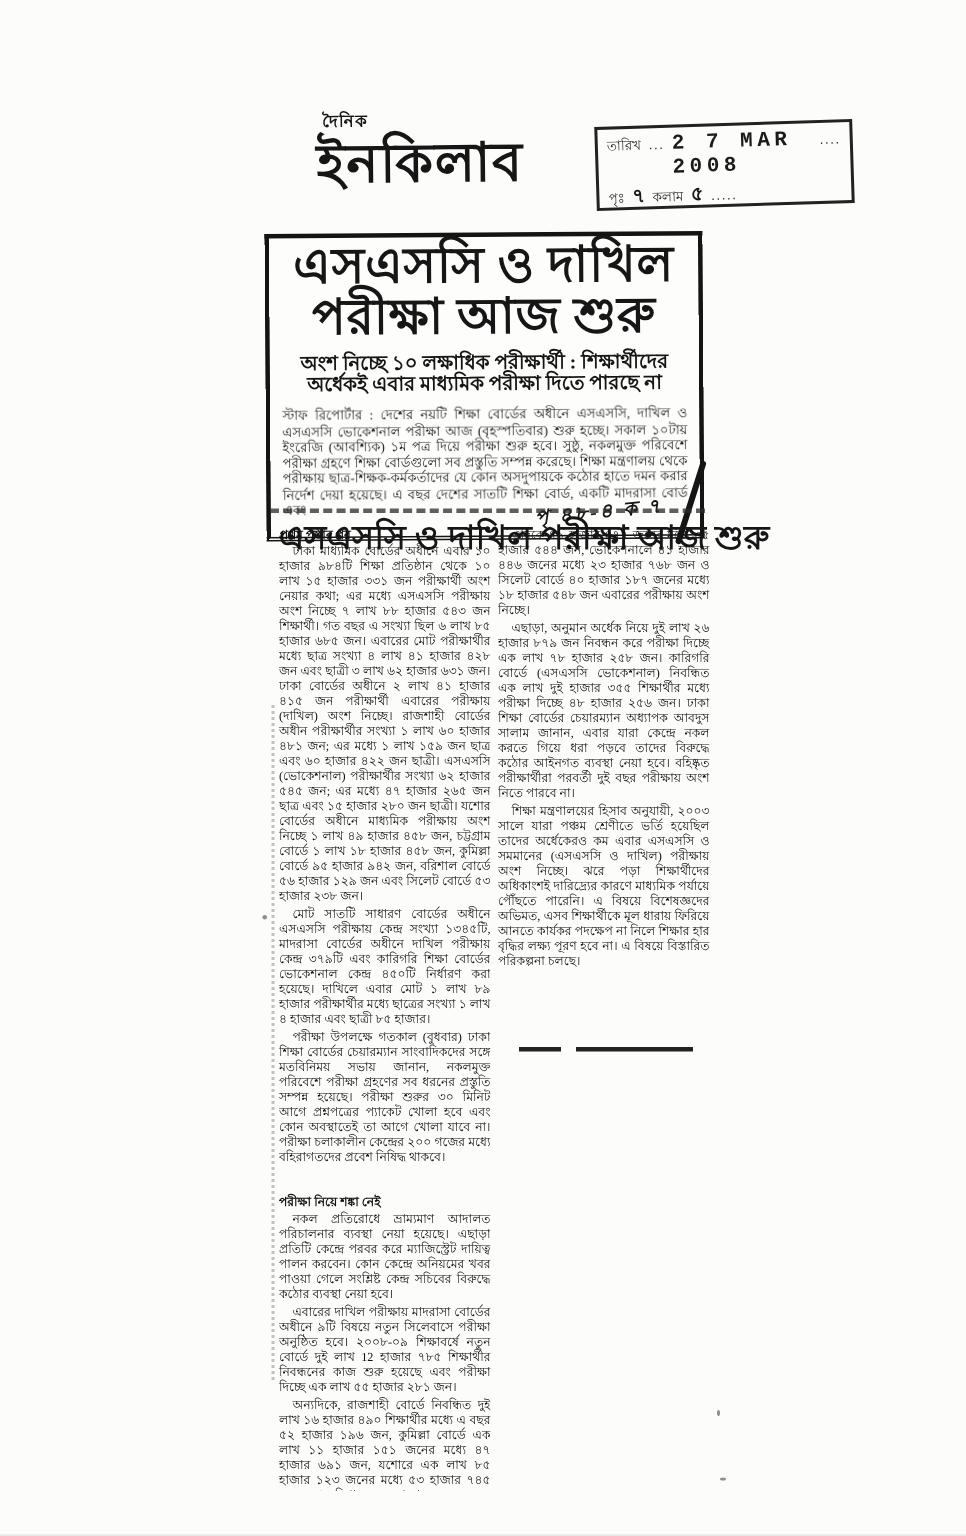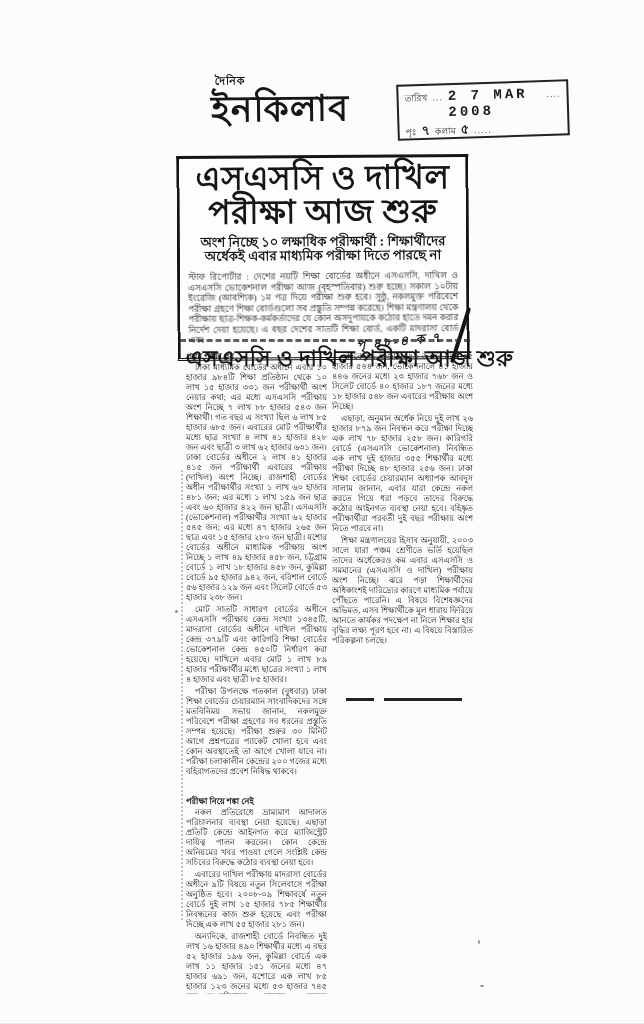--- a/index.html
+++ b/index.html
@@ -122,22 +122,22 @@
   <div class="cut-line"></div>
 
   <div class="art-h">এসএসসি ও দাখিল পরীক্ষা আজ শুরু</div>
 
   <div class="col col-left">
     <p class="cont">প্রথম পৃষ্ঠার পর</p>
     <p>ঢাকা মাধ্যমিক বোর্ডের অধীনে এবার ১০ হাজার ৯৮৪টি শিক্ষা প্রতিষ্ঠান থেকে ১০ লাখ ১৫ হাজার ৩৩১ জন পরীক্ষার্থী অংশ নেয়ার কথা; এর মধ্যে এসএসসি পরীক্ষায় অংশ নিচ্ছে ৭ লাখ ৮৮ হাজার ৫৪৩ জন শিক্ষার্থী। গত বছর এ সংখ্যা ছিল ৬ লাখ ৮৫ হাজার ৬৮৫ জন। এবারের মোট পরীক্ষার্থীর মধ্যে ছাত্র সংখ্যা ৪ লাখ ৪১ হাজার ৪২৮ জন এবং ছাত্রী ৩ লাখ ৬২ হাজার ৬৩১ জন। ঢাকা বোর্ডের অধীনে ২ লাখ ৪১ হাজার ৪১৫ জন পরীক্ষার্থী এবারের পরীক্ষায় (দাখিল) অংশ নিচ্ছে। রাজশাহী বোর্ডের অধীন পরীক্ষার্থীর সংখ্যা ১ লাখ ৬০ হাজার ৪৮১ জন; এর মধ্যে ১ লাখ ১৫৯ জন ছাত্র এবং ৬০ হাজার ৪২২ জন ছাত্রী। এসএসসি (ভোকেশনাল) পরীক্ষার্থীর সংখ্যা ৬২ হাজার ৫৪৫ জন; এর মধ্যে ৪৭ হাজার ২৬৫ জন ছাত্র এবং ১৫ হাজার ২৮০ জন ছাত্রী। যশোর বোর্ডের অধীনে মাধ্যমিক পরীক্ষায় অংশ নিচ্ছে ১ লাখ ৪৯ হাজার ৪৫৮ জন, চট্টগ্রাম বোর্ডে ১ লাখ ১৮ হাজার ৪৫৮ জন, কুমিল্লা বোর্ডে ৯৫ হাজার ৯৪২ জন, বরিশাল বোর্ডে ৫৬ হাজার ১২৯ জন এবং সিলেট বোর্ডে ৫৩ হাজার ২৩৮ জন।</p>
     <p>মোট সাতটি সাধারণ বোর্ডের অধীনে এসএসসি পরীক্ষায় কেন্দ্র সংখ্যা ১৩৪৫টি, মাদরাসা বোর্ডের অধীনে দাখিল পরীক্ষায় কেন্দ্র ৩৭৯টি এবং কারিগরি শিক্ষা বোর্ডের ভোকেশনাল কেন্দ্র ৪৫০টি নির্ধারণ করা হয়েছে। দাখিলে এবার মোট ১ লাখ ৮৯ হাজার পরীক্ষার্থীর মধ্যে ছাত্রের সংখ্যা ১ লাখ ৪ হাজার এবং ছাত্রী ৮৫ হাজার।</p>
     <p>পরীক্ষা উপলক্ষে গতকাল (বুধবার) ঢাকা শিক্ষা বোর্ডের চেয়ারম্যান সাংবাদিকদের সঙ্গে মতবিনিময় সভায় জানান, নকলমুক্ত পরিবেশে পরীক্ষা গ্রহণের সব ধরনের প্রস্তুতি সম্পন্ন হয়েছে। পরীক্ষা শুরুর ৩০ মিনিট আগে প্রশ্নপত্রের প্যাকেট খোলা হবে এবং কোন অবস্থাতেই তা আগে খোলা যাবে না। পরীক্ষা চলাকালীন কেন্দ্রের ২০০ গজের মধ্যে বহিরাগতদের প্রবেশ নিষিদ্ধ থাকবে।</p>
     <p class="subhead">পরীক্ষা নিয়ে শঙ্কা নেই</p>
-    <p>নকল প্রতিরোধে ভ্রাম্যমাণ আদালত পরিচালনার ব্যবস্থা নেয়া হয়েছে। এছাড়া প্রতিটি কেন্দ্রে আইনগত করে ম্যাজিস্ট্রেট দায়িত্ব পালন করবেন। কোন কেন্দ্রে অনিয়মের খবর পাওয়া গেলে সংশ্লিষ্ট কেন্দ্র সচিবের বিরুদ্ধে কঠোর ব্যবস্থা নেয়া হবে।</p>
-    <p>এবারের দাখিল পরীক্ষায় মাদরাসা বোর্ডের অধীনে ৯টি বিষয়ে নতুন সিলেবাসে পরীক্ষা অনুষ্ঠিত হবে। ২০০৮-০৯ শিক্ষাবর্ষে নতুন বোর্ডে দুই লাখ ১৫ হাজার ৭৮৫ শিক্ষার্থীর নিবন্ধনের কাজ শুরু হয়েছে এবং পরীক্ষা দিচ্ছে এক লাখ ৫৫ হাজার ২৮১ জন।</p>
+    <p>নকল প্রতিরোধে ভ্রাম্যমাণ আদালত পরিচালনার ব্যবস্থা নেয়া হয়েছে। এছাড়া প্রতিটি কেন্দ্রে পরবর করে ম্যাজিস্ট্রেট দায়িত্ব পালন করবেন। কোন কেন্দ্রে অনিয়মের খবর পাওয়া গেলে সংশ্লিষ্ট কেন্দ্র সচিবের বিরুদ্ধে কঠোর ব্যবস্থা নেয়া হবে।</p>
+    <p>এবারের দাখিল পরীক্ষায় মাদরাসা বোর্ডের অধীনে ৯টি বিষয়ে নতুন সিলেবাসে পরীক্ষা অনুষ্ঠিত হবে। ২০০৮-০৯ শিক্ষাবর্ষে নতুন বোর্ডে দুই লাখ 12 হাজার ৭৮৫ শিক্ষার্থীর নিবন্ধনের কাজ শুরু হয়েছে এবং পরীক্ষা দিচ্ছে এক লাখ ৫৫ হাজার ২৮১ জন।</p>
     <p>অন্যদিকে, রাজশাহী বোর্ডে নিবন্ধিত দুই লাখ ১৬ হাজার ৪৯০ শিক্ষার্থীর মধ্যে এ বছর ৫২ হাজার ১৯৬ জন, কুমিল্লা বোর্ডে এক লাখ ১১ হাজার ১৫১ জনের মধ্যে ৪৭ হাজার ৬৯১ জন, যশোরে এক লাখ ৮৫ হাজার ১২৩ জনের মধ্যে ৫৩ হাজার ৭৪৫ জন এবং বরিশালে ৮৩ হাজার ৬৩৯ জনের মধ্যে ৪৩ হাজার ৩৬২ জন পরীক্ষায় অংশ নিচ্ছে।</p>
   </div>
 
   <div class="col col-right">
     <p>এদিকে ৭১ হাজার ৪৭৭ জনের মধ্যে ৩৫ হাজার ৫৪৪ জন, ভোকেশনালে ৪১ হাজার ৪৪৬ জনের মধ্যে ২৩ হাজার ৭৬৮ জন ও সিলেট বোর্ডে ৪০ হাজার ১৮৭ জনের মধ্যে ১৮ হাজার ৫৪৮ জন এবারের পরীক্ষায় অংশ নিচ্ছে।</p>
     <p>এছাড়া, অনুমান অর্ধেক নিয়ে দুই লাখ ২৬ হাজার ৮৭৯ জন নিবন্ধন করে পরীক্ষা দিচ্ছে এক লাখ ৭৮ হাজার ২৫৮ জন। কারিগরি বোর্ডে (এসএসসি ভোকেশনাল) নিবন্ধিত এক লাখ দুই হাজার ৩৫৫ শিক্ষার্থীর মধ্যে পরীক্ষা দিচ্ছে ৪৮ হাজার ২৫৬ জন। ঢাকা শিক্ষা বোর্ডের চেয়ারম্যান অধ্যাপক আবদুস সালাম জানান, এবার যারা কেন্দ্রে নকল করতে গিয়ে ধরা পড়বে তাদের বিরুদ্ধে কঠোর আইনগত ব্যবস্থা নেয়া হবে। বহিষ্কৃত পরীক্ষার্থীরা পরবর্তী দুই বছর পরীক্ষায় অংশ নিতে পারবে না।</p>
     <p>শিক্ষা মন্ত্রণালয়ের হিসাব অনুযায়ী, ২০০৩ সালে যারা পঞ্চম শ্রেণীতে ভর্তি হয়েছিল তাদের অর্ধেকেরও কম এবার এসএসসি ও সমমানের (এসএসসি ও দাখিল) পরীক্ষায় অংশ নিচ্ছে। ঝরে পড়া শিক্ষার্থীদের অধিকাংশই দারিদ্র্যের কারণে মাধ্যমিক পর্যায়ে পৌঁছতে পারেনি। এ বিষয়ে বিশেষজ্ঞদের অভিমত, এসব শিক্ষার্থীকে মূল ধারায় ফিরিয়ে আনতে কার্যকর পদক্ষেপ না নিলে শিক্ষার হার বৃদ্ধির লক্ষ্য পূরণ হবে না। এ বিষয়ে বিস্তারিত পরিকল্পনা চলছে।</p>
   </div>
 
   <div class="end-rule">

